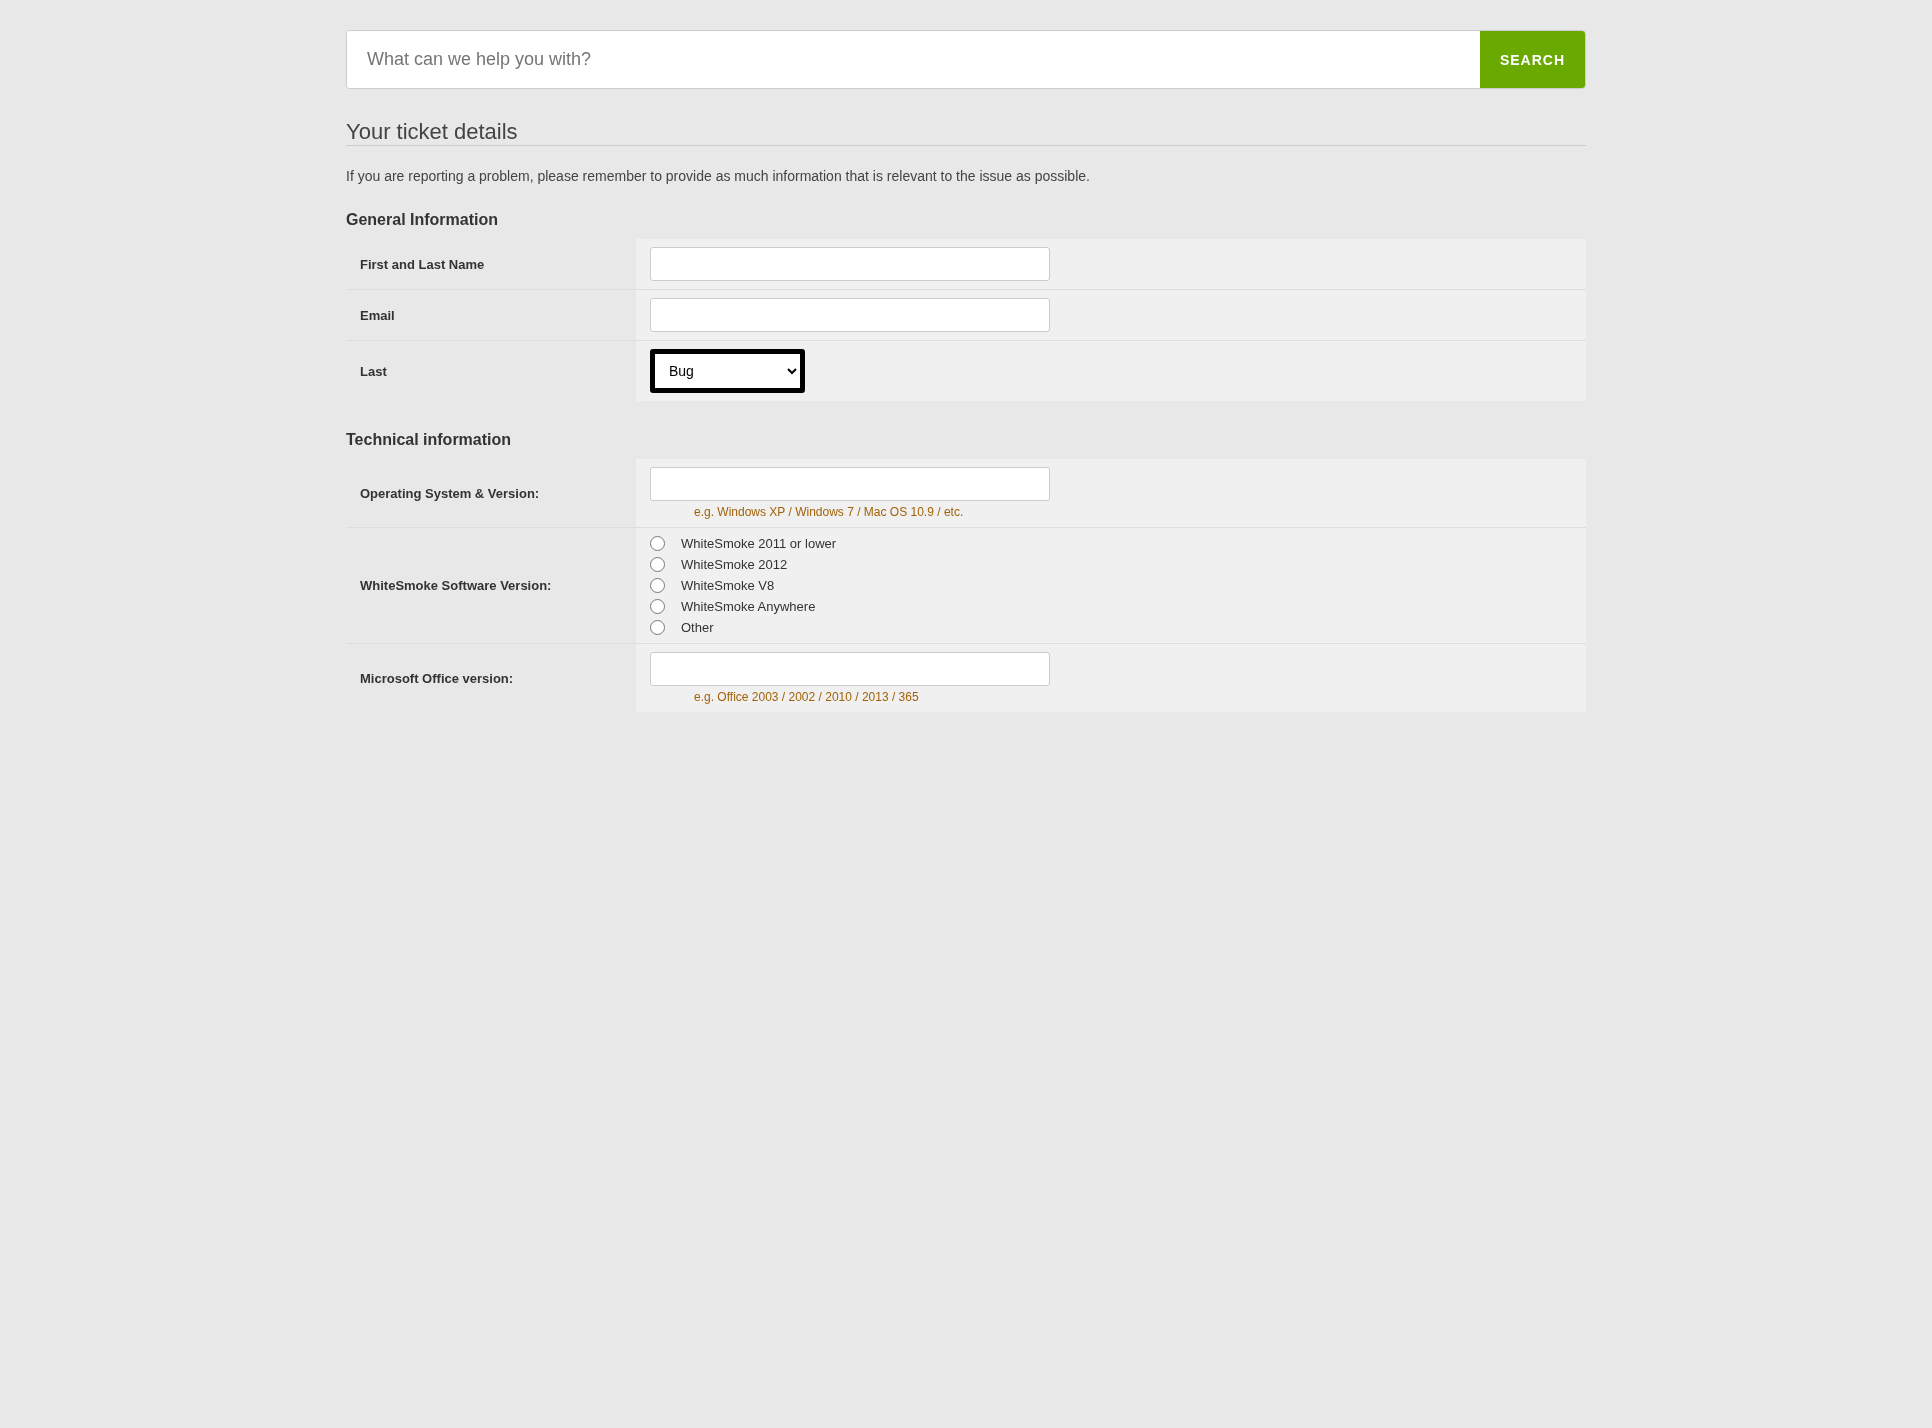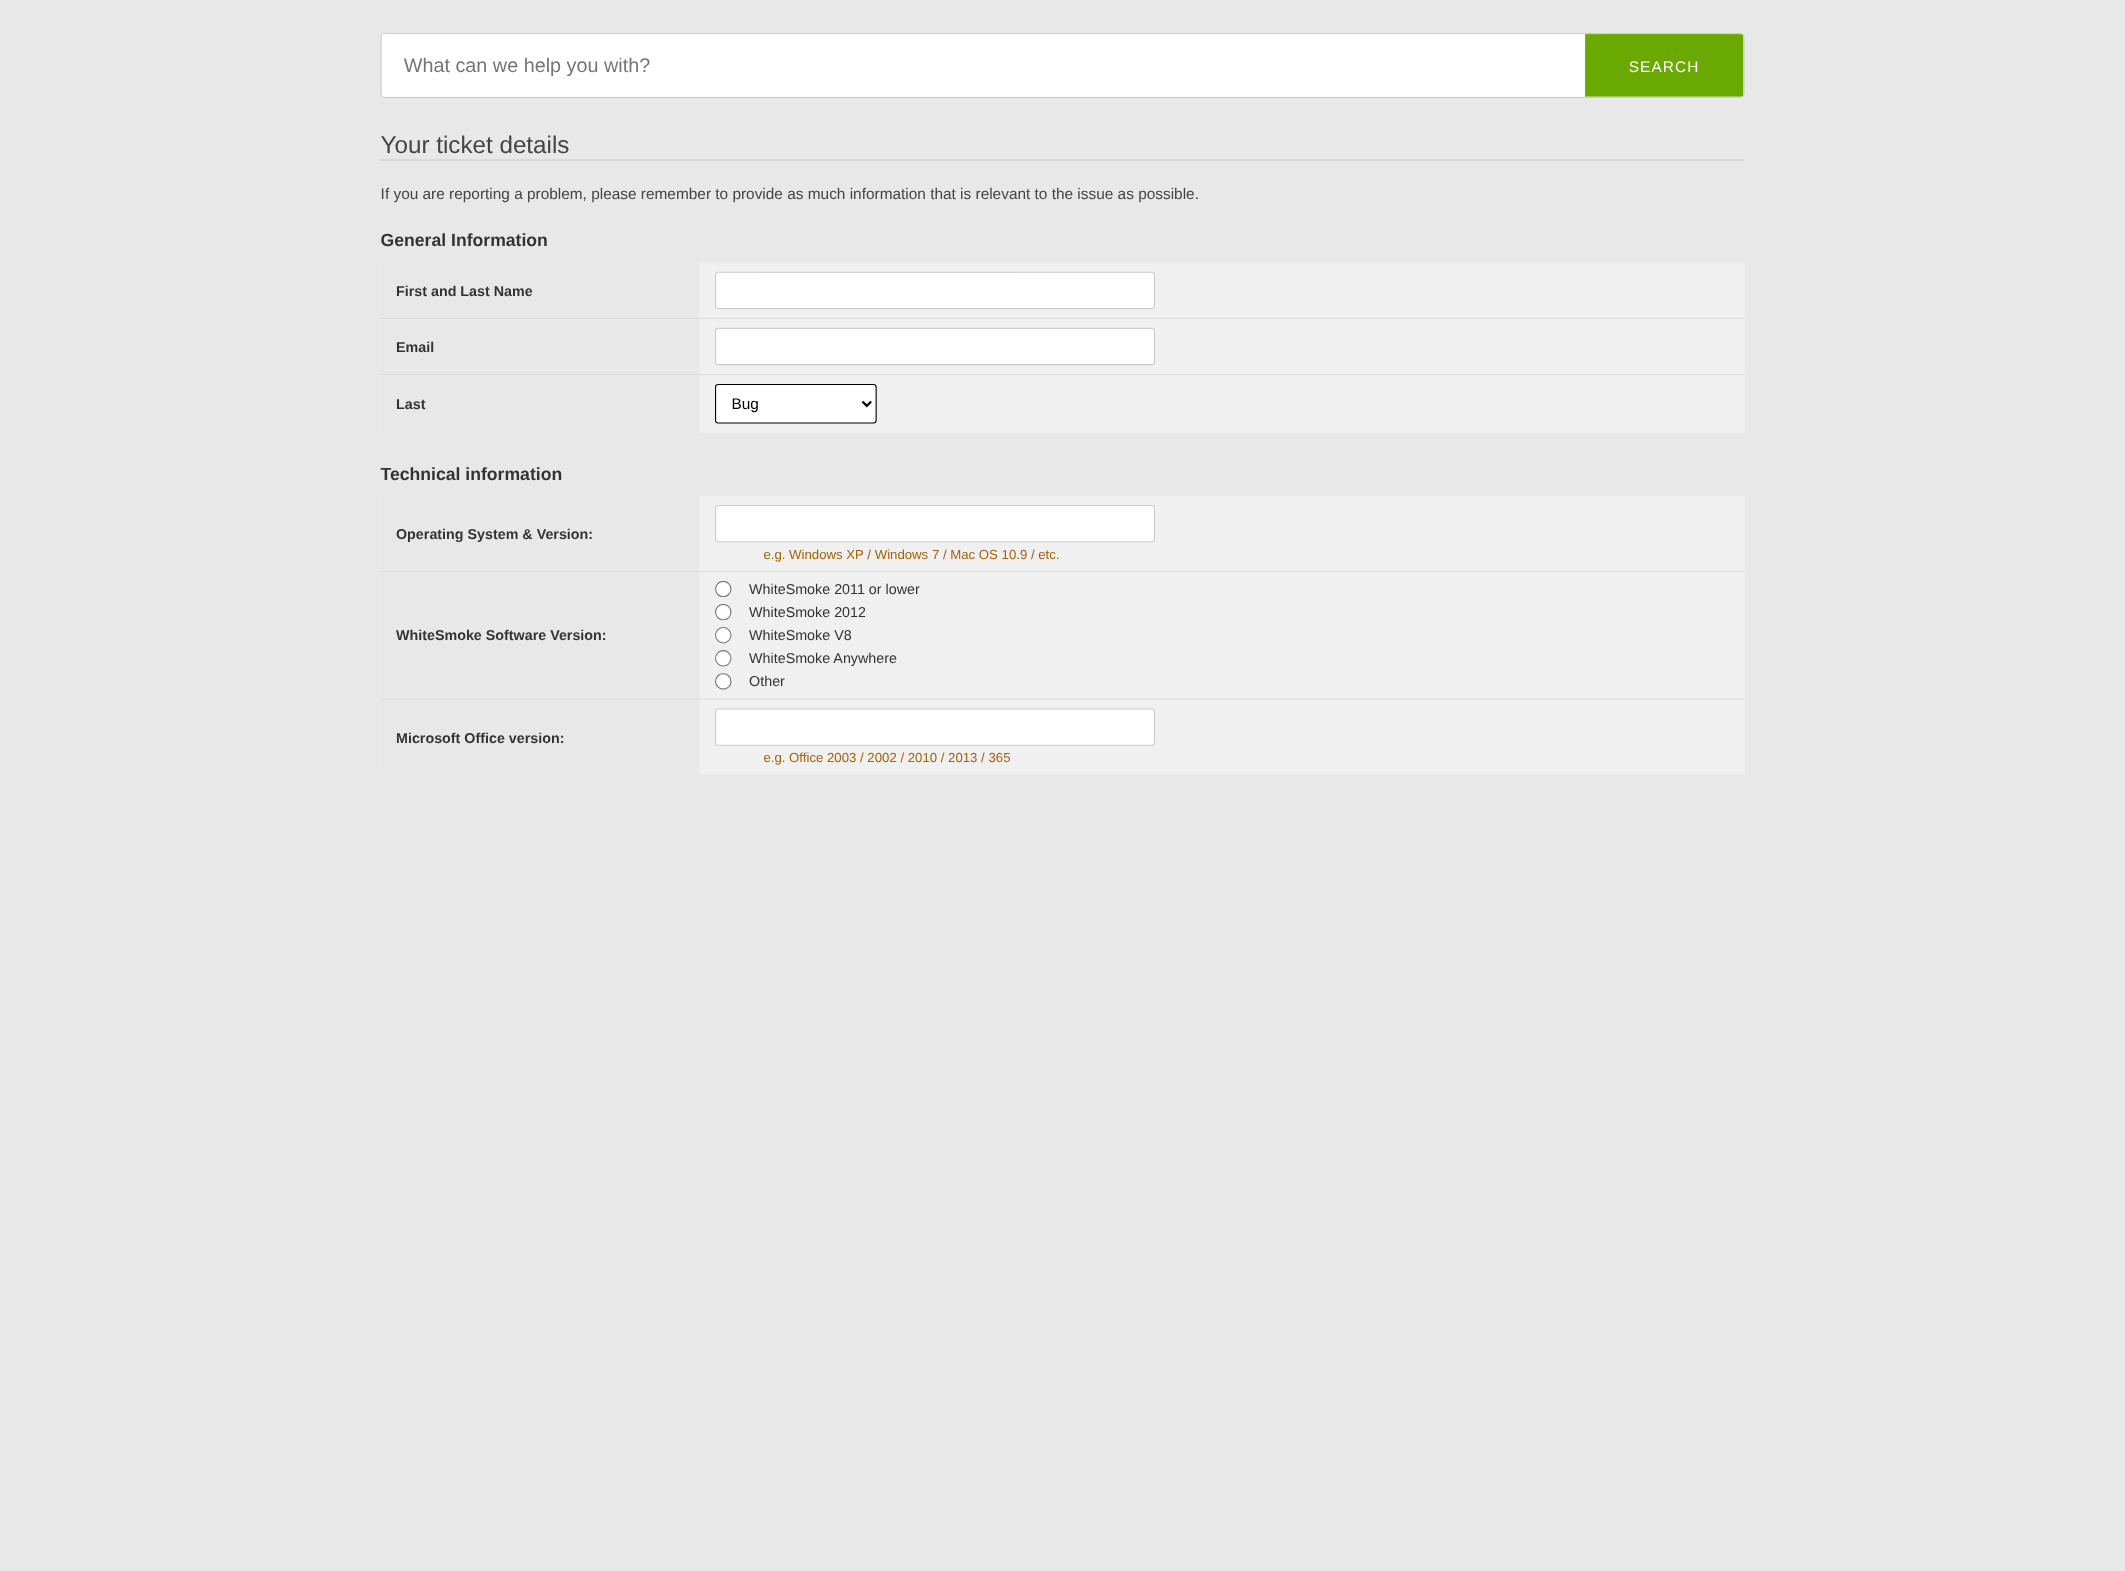--- a/index.html
+++ b/index.html
@@ -38,23 +38,23 @@
       padding: 18px 20px;
       font-size: 18px;
       color: #aaa;
       background: #fff;
     }
 
     .search-button {
       background-color: #6aaa00;
       color: #fff;
       border: none;
-      padding: 0 40px;
-      font-size: 14px;
-      font-weight: normal;
+      padding: 0 20px;
+      font-size: 14px;
+      font-weight: bold;
       letter-spacing: 1px;
       cursor: pointer;
       text-transform: uppercase;
     }
 
     
     .section-title {
       font-size: 22px;
       font-weight: normal;
       color: #444;
@@ -126,21 +126,21 @@
       padding: 8px 10px;
       border: 1px solid #ccc;
       border-radius: 3px;
       font-size: 14px;
       background: #fff;
       outline: none;
     }
 
     .form-select {
       padding: 8px 10px;
-      border: 1px solid #000000;
+      border: 5px solid #000000;
       border-radius: 3px;
       font-size: 14px;
       background: #fff;
       cursor: pointer;
       min-width: 120px;
     }
 
     .hint-text {
       font-size: 12px;
       color: #a16207;

